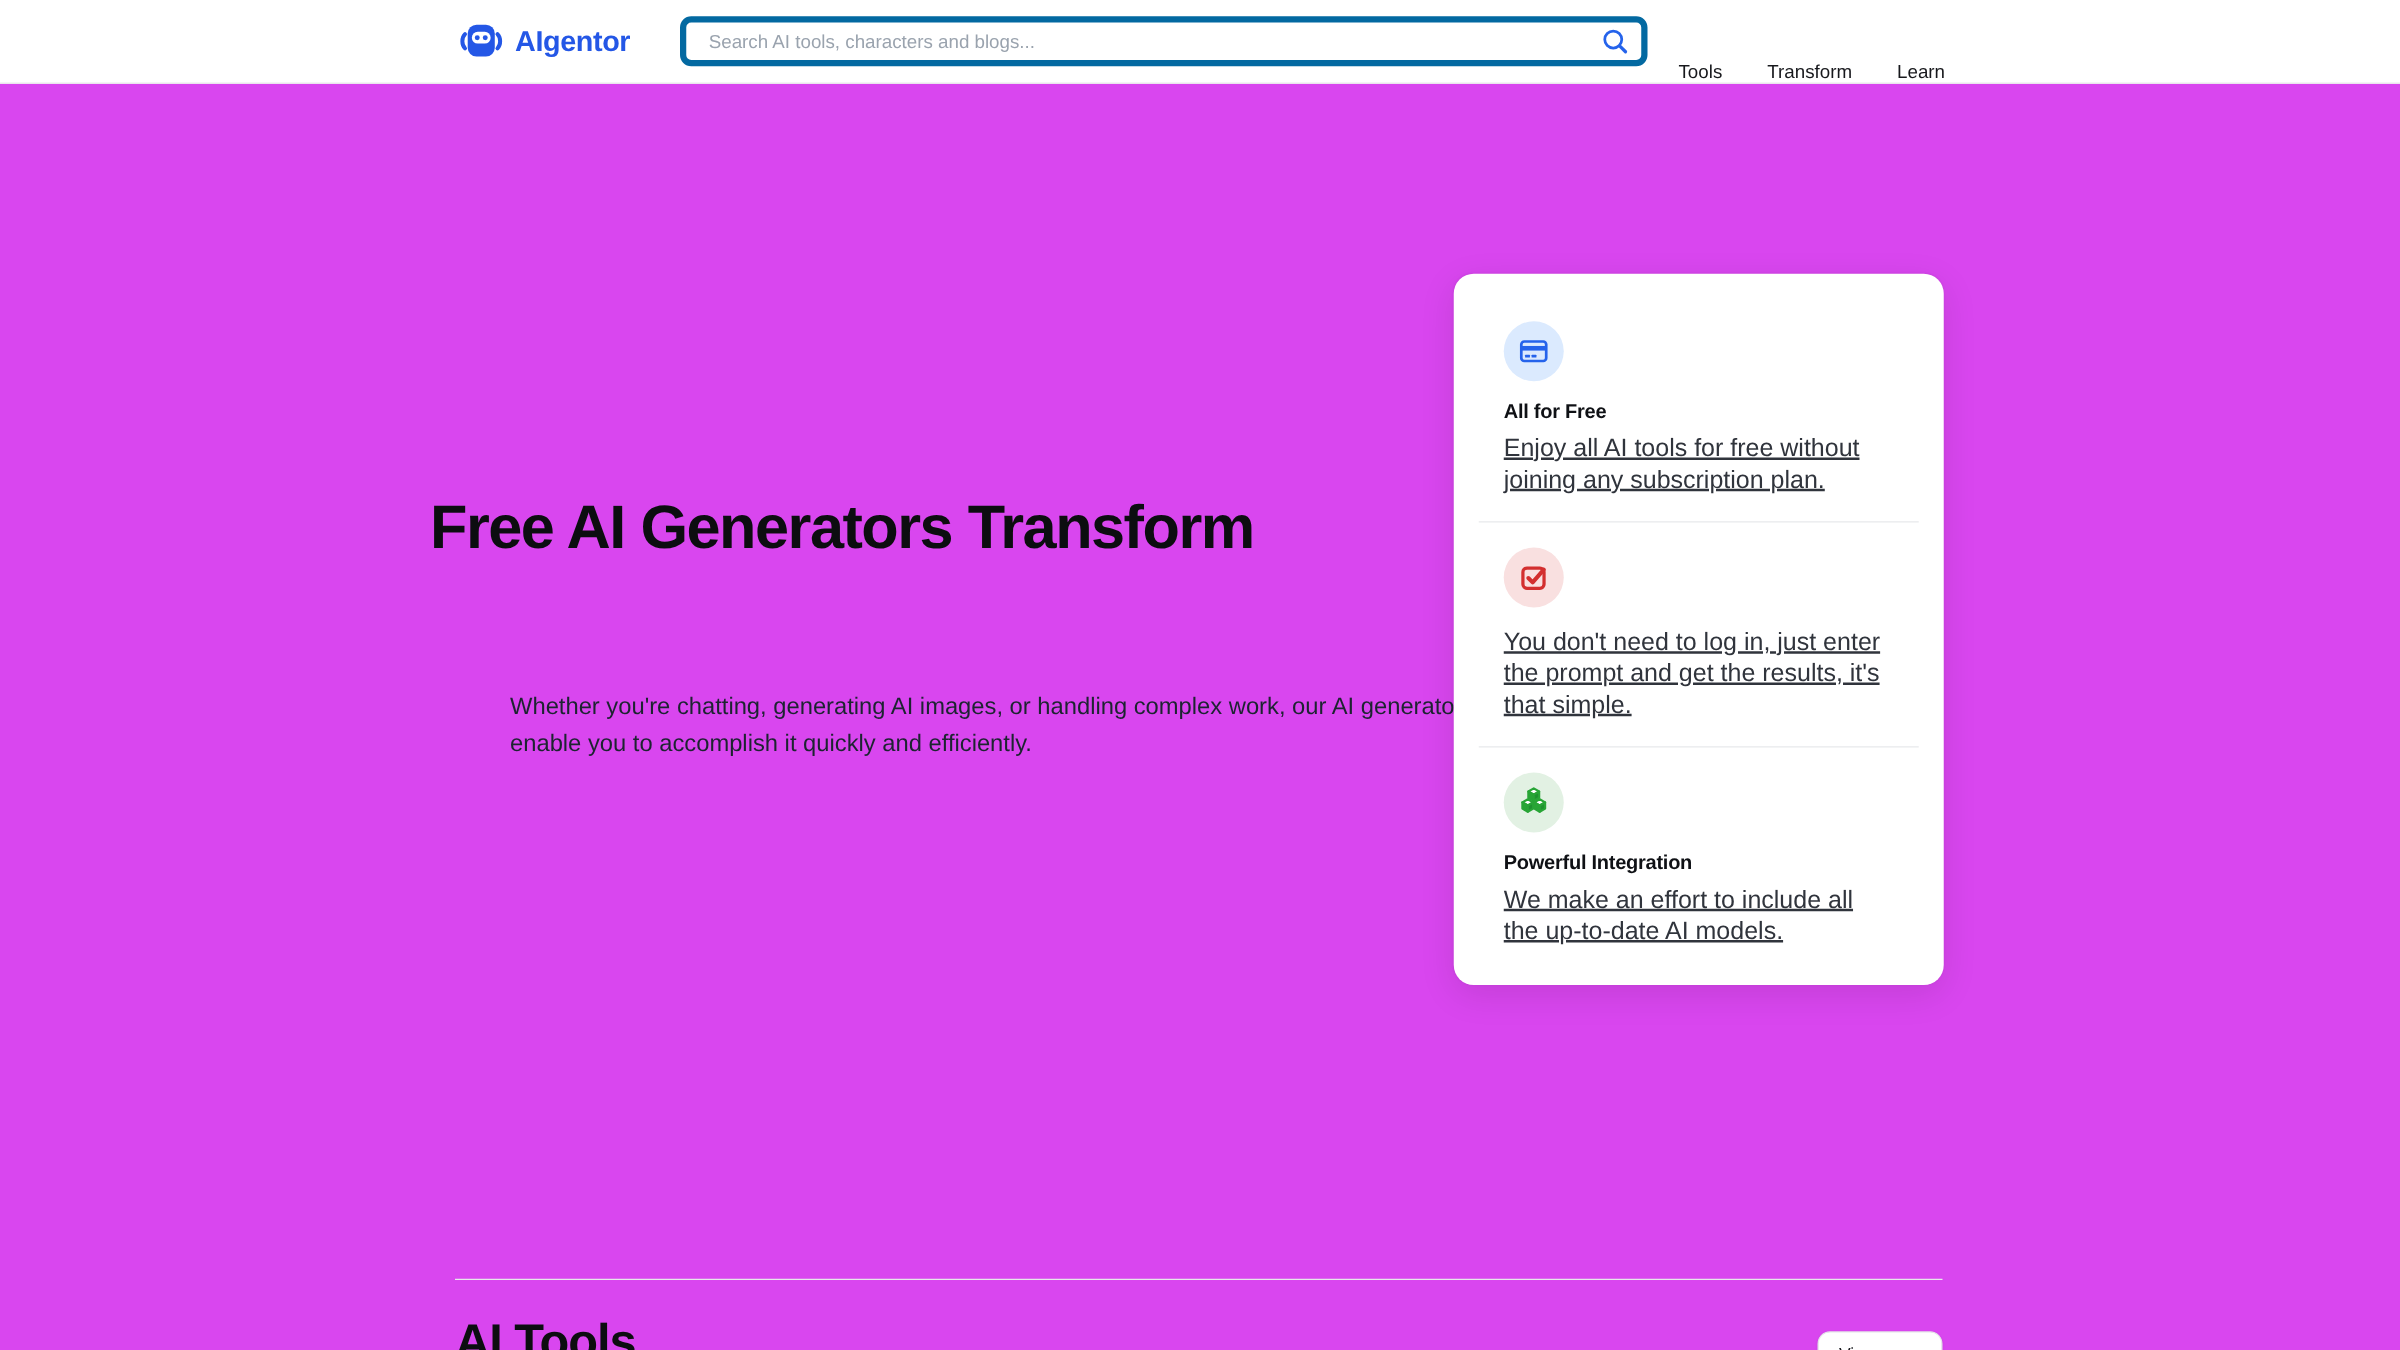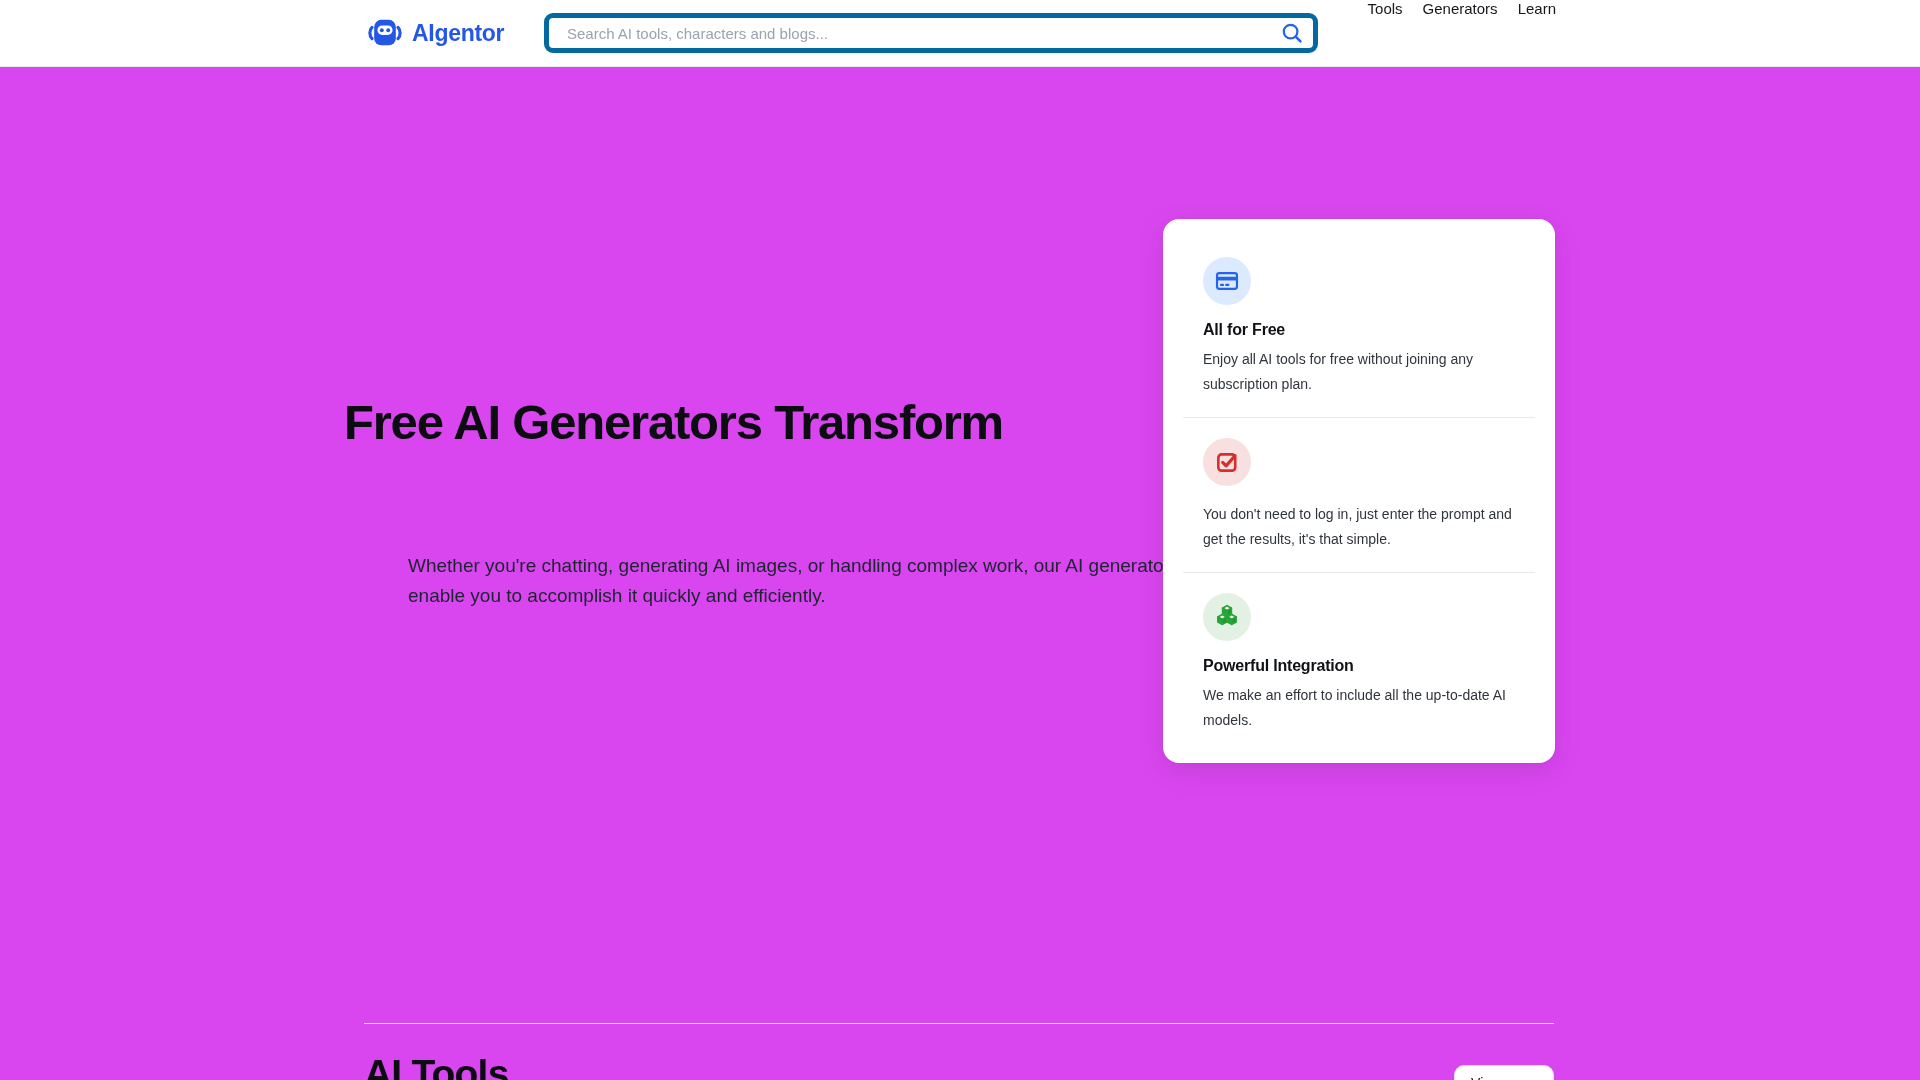--- a/index.html
+++ b/index.html
@@ -8,36 +8,36 @@
   .page { position:relative; width:1920px; height:1080px; overflow:hidden; background:#d946ef; }
 
   
   .header { position:absolute; top:0; left:0; width:1920px; height:67px; background:#fff; border-bottom:1px solid #e9eaec; z-index:5; }
   .brand { position:absolute; left:367px; top:0; height:66px; display:flex; align-items:center; gap:9px; cursor:pointer; }
   .brand-name { font-size:23px; font-weight:700; color:#2457e6; letter-spacing:-0.3px; }
   .searchbox { position:absolute; left:544px; top:13px; width:774px; height:40px; }
   .searchbox input { width:100%; height:100%; border:5px solid #0369a1; border-radius:9px; padding:0 52px 0 18px; font-size:15px; color:#202124; outline:none; font-family:"Liberation Sans", sans-serif; }
   .searchbox input::placeholder { color:#9aa3ae; }
   .search-btn { position:absolute; right:14px; top:8px; width:24px; height:24px; background:none; border:none; cursor:pointer; padding:0; }
-  .nav { position:absolute; right:364px; top:0; height:66px; display:flex; align-items:flex-start; gap:20px; }
+  .nav { position:absolute; right:364px; top:0; height:66px; display:flex; align-items:flex-end; gap:36px; }
   .nav a { font-size:15px; color:#17181c; text-decoration:none; cursor:pointer; }
 
   
   .hero-heading { position:absolute; left:344px; top:392px; width:740px; font-size:49px; line-height:61px; font-weight:800; letter-spacing:-1.2px; color:#0c0d10; }
   .hero-heading span { display:block; }
   .hero-sub { position:absolute; left:364px; top:551px; width:790px; font-size:19px; line-height:30px; color:#1c2430;margin-left:44px; }
 
   
   .feature-card { position:absolute; left:1163px; top:219px; width:392px; background:#fff; border-radius:16px; padding:38px 40px 30px; box-shadow:0 8px 28px rgba(0,0,0,0.10), 0 0 2px rgba(0,0,0,0.05); }
   .icon-circle { width:48px; height:48px; border-radius:50%; display:flex; align-items:center; justify-content:center; margin-bottom:16px; }
   .icon-circle.blue  { background:#dbeafe; }
   .icon-circle.pink  { background:#f9e0e0; }
   .icon-circle.green { background:#e2f1e3; }
   .feature h3 { font-size:16px; font-weight:700; color:#0f1115; letter-spacing:-0.2px; margin-bottom:8px; }
-  .feature p  { font-size:14px; line-height:25px; color:#30343c; }
+  .feature p  { font-size:20px; line-height:25px; color:#30343c;text-decoration:underline; }
   .card-divider { border:none; border-top:1px solid #e8e9eb; margin:20px -20px; }
 
   
   .tools-divider { position:absolute; left:364px; top:1023px; width:1190px; height:1px; background:#e8e9eb; }
   .tools-row { position:absolute; left:364px; top:1052px; width:1190px; display:flex; justify-content:space-between; align-items:flex-start; }
   .tools-heading { font-size:39px; font-weight:800; letter-spacing:-0.8px; color:#0c0d10; }
   .view-more { margin-top:13px; padding:9px 16px; background:#fff; border:1px solid #e4e5e8; border-radius:10px; font-size:14px; color:#15161a; box-shadow:0 1px 2px rgba(0,0,0,0.06); cursor:pointer; font-family:"Liberation Sans", sans-serif; }
 </style>
 </head>
 <body>
@@ -64,21 +64,21 @@
       <button class="search-btn" aria-label="search">
         <svg width="24" height="24" viewBox="0 0 24 24" fill="none">
           <circle cx="10.6" cy="10.6" r="6.8" stroke="#2563eb" stroke-width="2.2"></circle>
           <path d="M15.7 15.7 L20.4 20.4" stroke="#2563eb" stroke-width="2.6" stroke-linecap="round"></path>
         </svg>
       </button>
     </div>
 
     <nav class="nav">
       <a>Tools</a>
-      <a>Generators</a>
+      <a>Transform</a>
       <a>Learn</a>
     </nav>
   </header>
 
   <h1 class="hero-heading">
     <span>Free AI Generators Transform</span>
   </h1>
   <p class="hero-sub">Whether you're chatting, generating AI images, or handling complex work, our AI generators enable you to accomplish it quickly and efficiently.</p>
 
   <aside class="feature-card">

